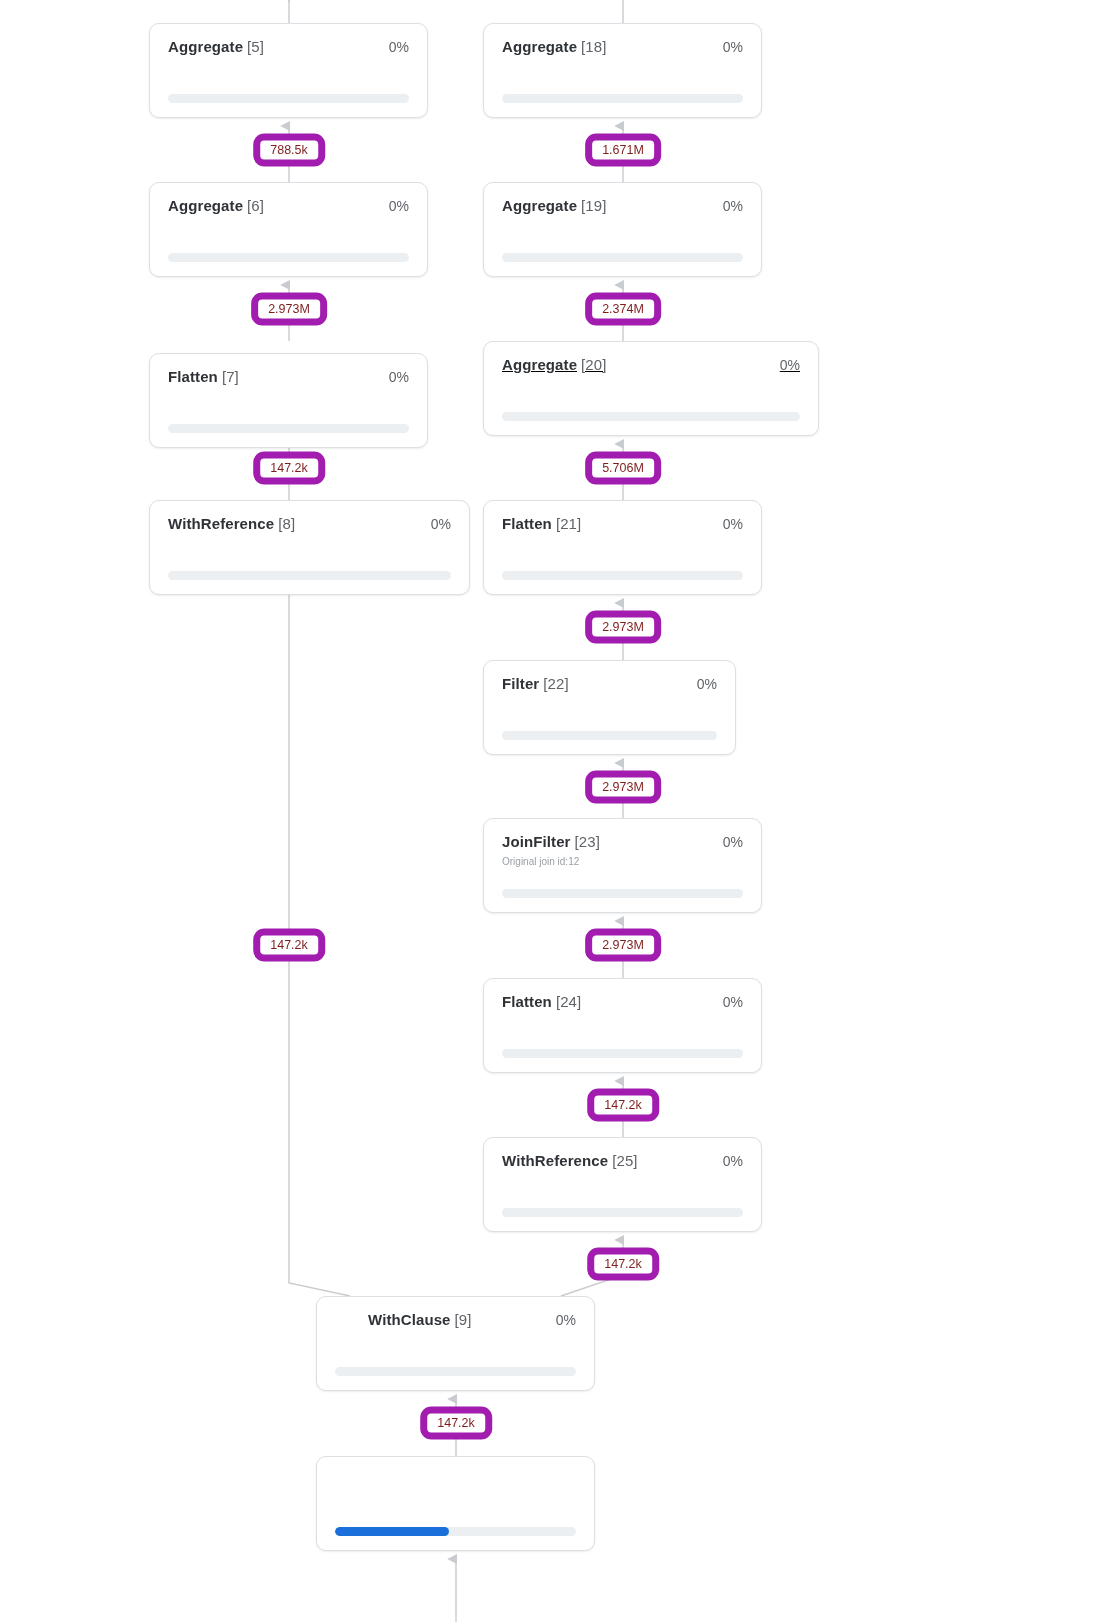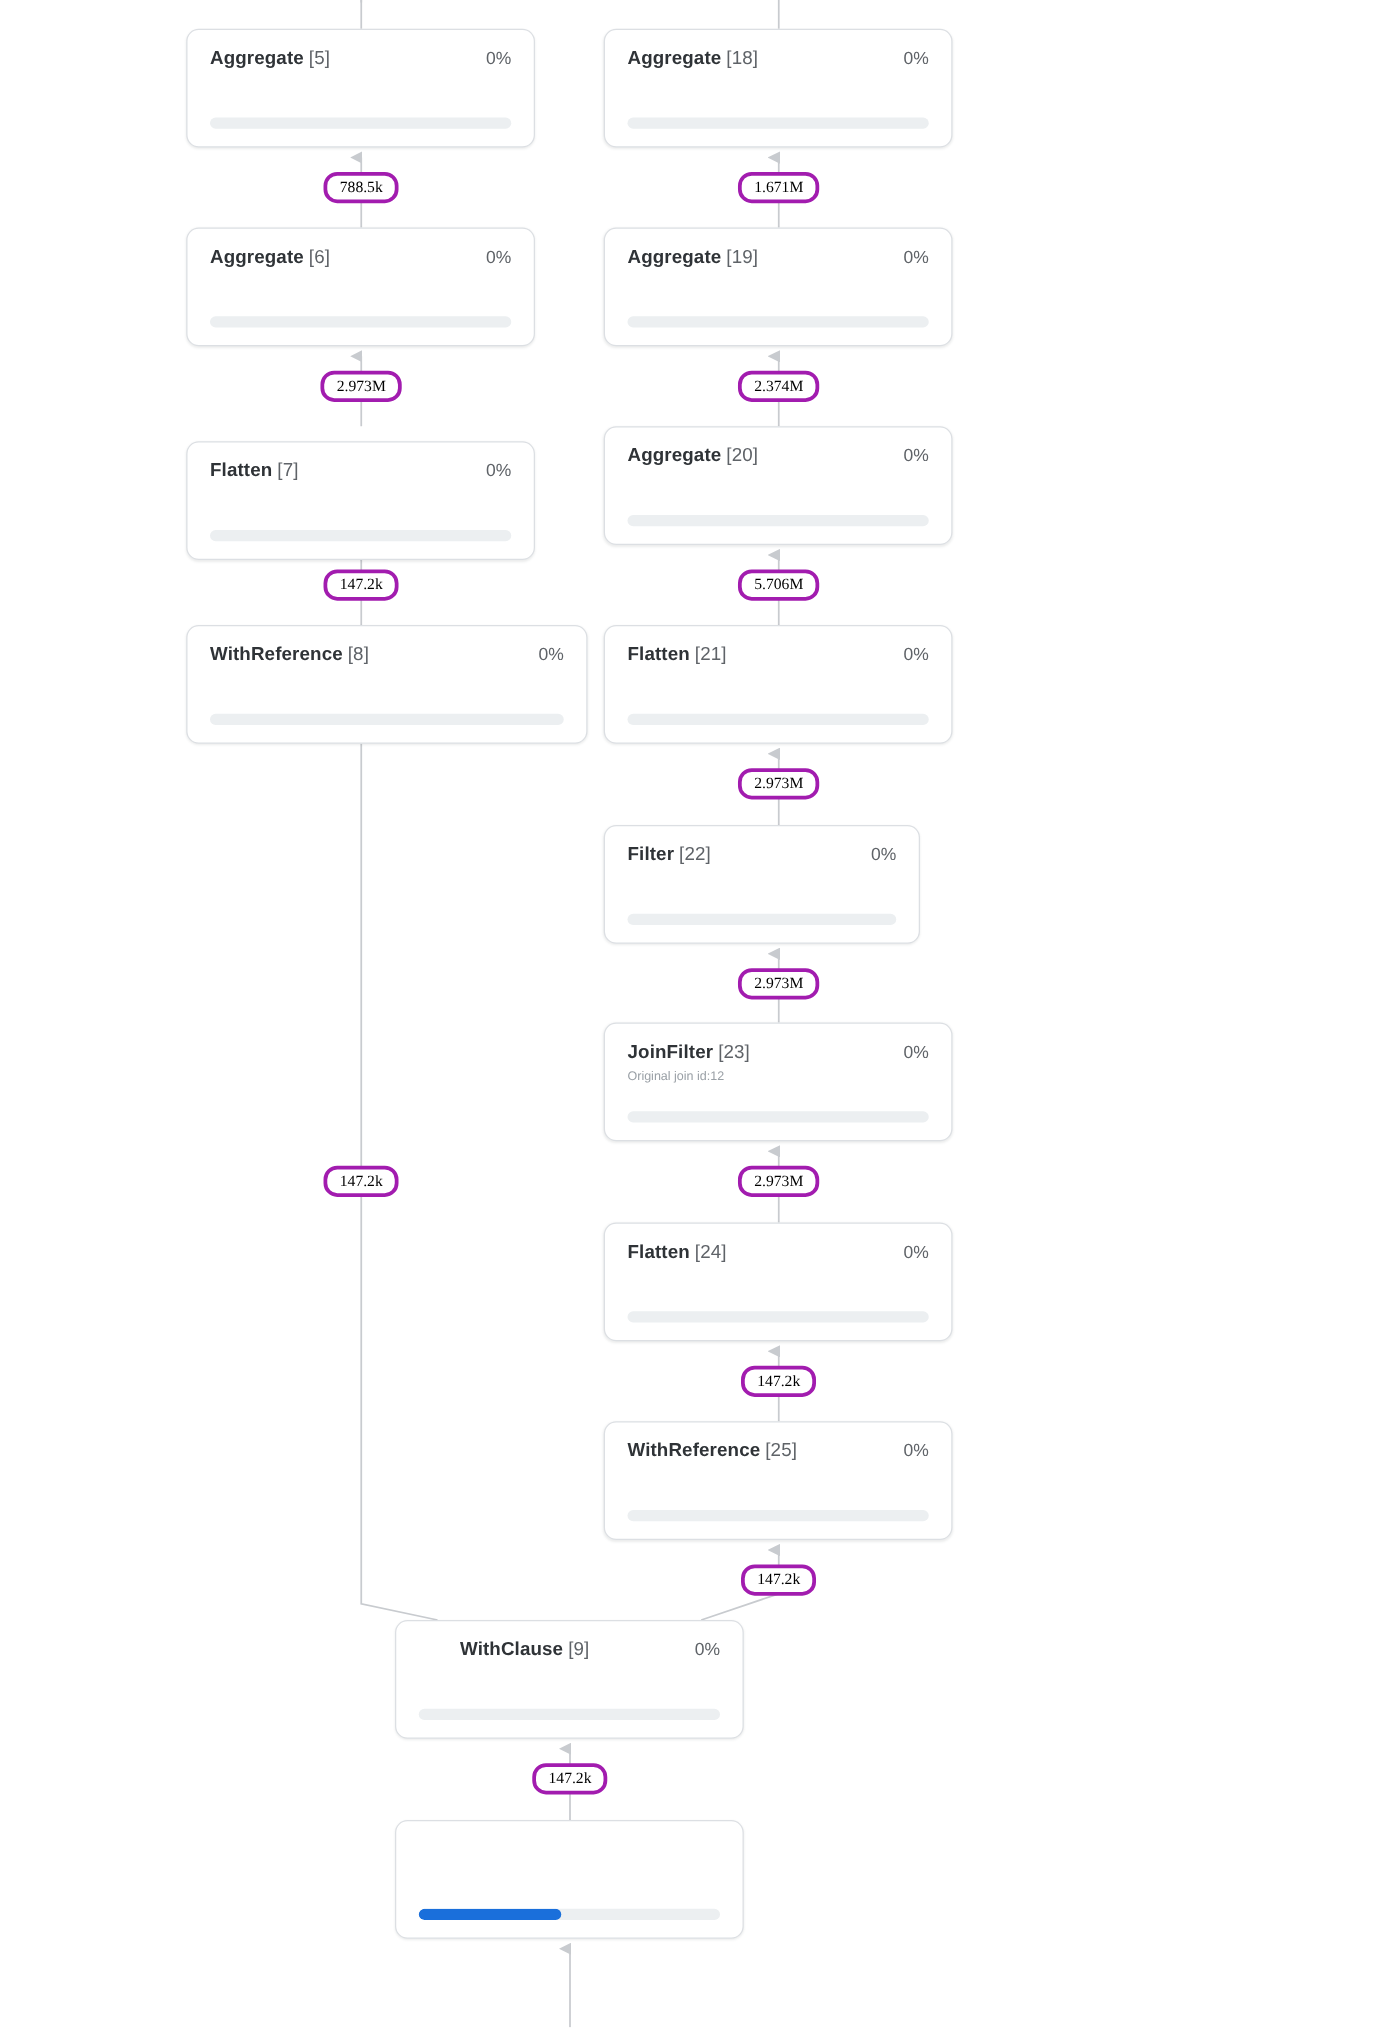--- a/index.html
+++ b/index.html
@@ -74,28 +74,27 @@
   }
   .bar-fill{
     height:100%;
     background:#1a6fdb;
     border-radius:6px;
   }
   .edge-label{
     position:absolute;
     transform:translate(-50%,-50%);
     background:#ffffff;
-    border:3px solid #a21caf;
+    border:7px solid #a21caf;
     border-radius:11px;
     padding:2px 10px 3px 10px;
     font-size:12.5px;
-    color:#000000;
+    color:#7f1d1d;
     line-height:14px;
     white-space:nowrap;
-    font-family:Liberation Serif, serif;
   }
 </style>
 </head>
 <body>
 
 <div id="canvas">
 
   <svg id="edge-layer" width="1106" height="1622" viewBox="0 0 1106 1622">
     <defs>
       <marker id="arrowUp" viewBox="0 0 10 10" refX="5" refY="9" markerWidth="7" markerHeight="7" orient="auto-start-reverse">
@@ -180,21 +179,21 @@
       </div>
       <div class="node" style="left: 483px; top: 182px; width: 279px; height: 95px;">
         <div class="node-head">
           <div class="node-title"><span class="nm">Aggregate</span><span class="idx">[19]</span></div>
           <div class="node-pct">0%</div>
         </div>
         <div class="bar-wrap">
           <div class="bar-fill" style="width: 0%; background: transparent;"></div>
         </div>
       </div>
-      <div class="node" style="left: 483px; top: 341px; width: 279px; height: 95px;">
+      <div class="node" style="left: 483px; top: 341px; width: 336px; height: 95px; text-decoration: underline;">
         <div class="node-head">
           <div class="node-title"><span class="nm">Aggregate</span><span class="idx">[20]</span></div>
           <div class="node-pct">0%</div>
         </div>
         <div class="bar-wrap">
           <div class="bar-fill" style="width: 0%; background: transparent;"></div>
         </div>
       </div>
       <div class="node" style="left: 483px; top: 500px; width: 279px; height: 95px;">
         <div class="node-head">

